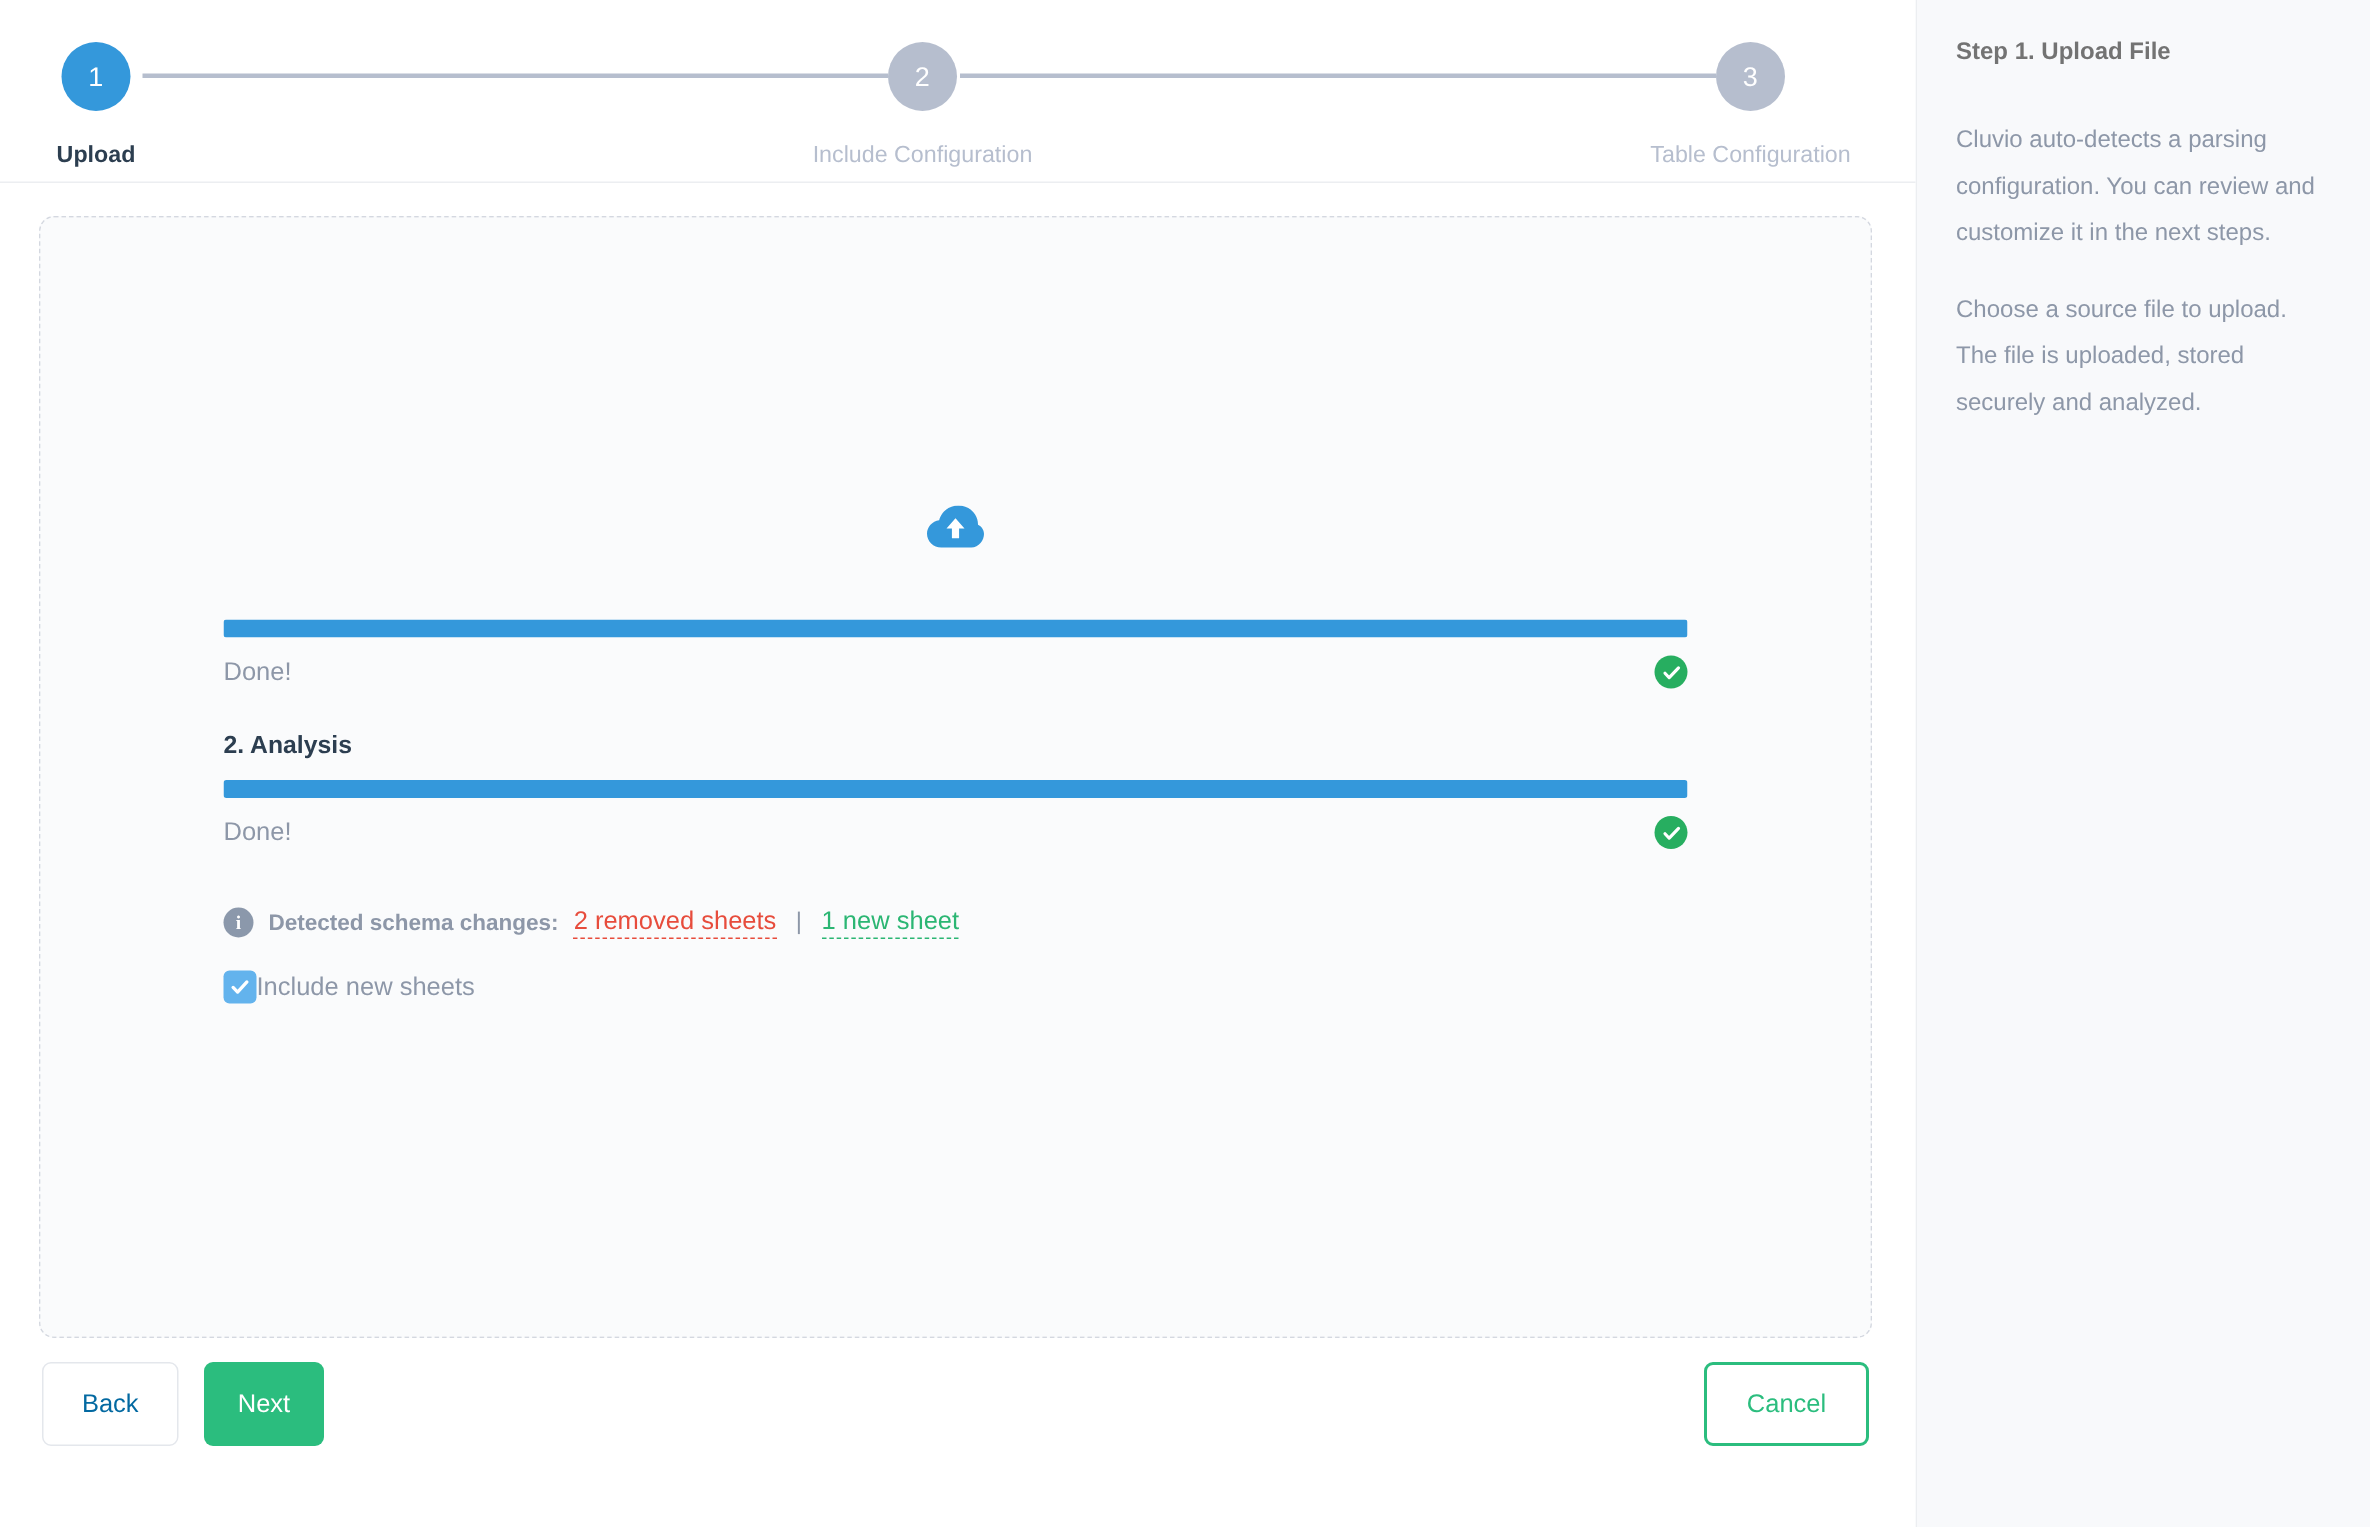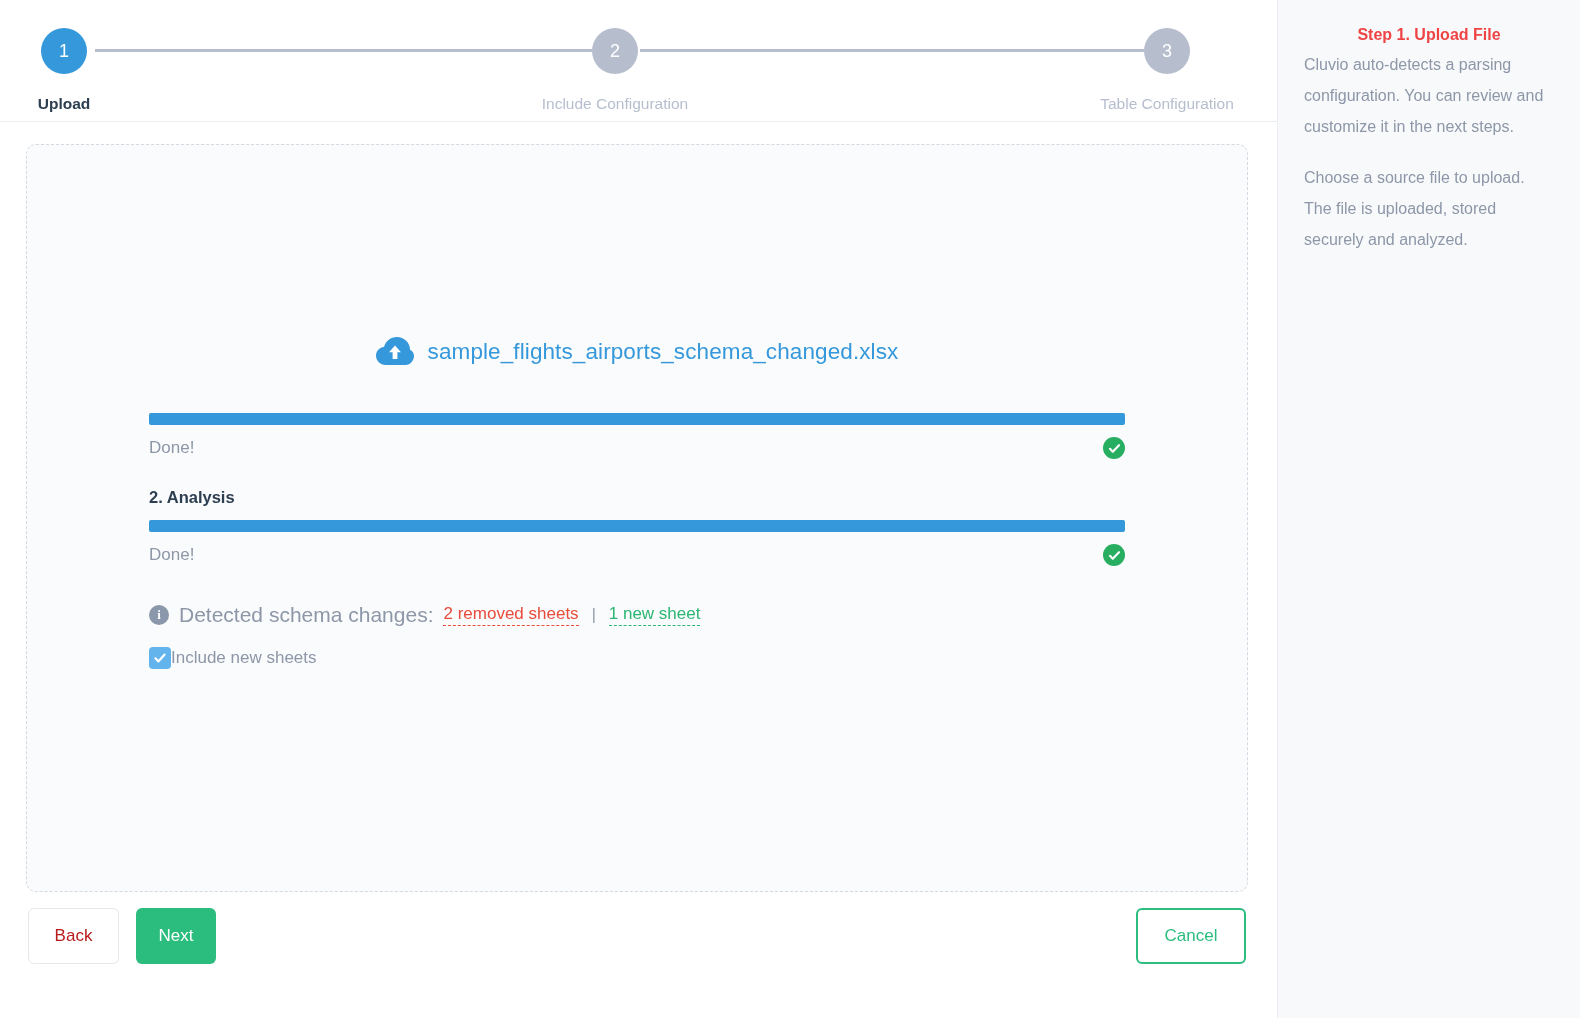--- a/index.html
+++ b/index.html
@@ -173,22 +173,23 @@
     color: #ffffff;
     font-size: 13px;
     font-weight: bold;
     font-family: "Liberation Serif", serif;
     display: flex;
     align-items: center;
     justify-content: center;
     flex: 0 0 auto;
   }
   .notice-text {
-    font-size: 21px;
+    font-size: 15px;
     color: #8d97a8;
+    font-weight: bold;
   }
   .chip {
     font-size: 17px;
     border-bottom: 1px dashed currentColor;
     padding-bottom: 1px;
     cursor: pointer;
   }
   .chip-removed { color: #e74c3c; }
   .chip-new { color: #2bb673; }
   .sep { color: #8d97a8; margin: 0 3px; }
@@ -230,21 +231,21 @@
     cursor: pointer;
     border: 1px solid transparent;
     background: none;
     font-family: "Liberation Sans", sans-serif;
   }
   .btn-back {
     left: 28px; top: 8px;
     width: 91px; height: 56px;
     background: #ffffff;
     border: 1px solid #e4e7ec;
-    color: #b91c1c;
+    color: #0369a1;
   }
   .btn-next {
     left: 136px; top: 8px;
     width: 80px; height: 56px;
     background: #2bbd7e;
     color: #ffffff;
   }
   .btn-cancel {
     right: 31px; top: 8px;
     width: 110px; height: 56px;
@@ -257,23 +258,22 @@
   .side-panel {
     width: 303px;
     height: 1018px;
     background: #f8f9fb;
     border-left: 1px solid #eceef1;
     padding: 26px 26px 0 26px;
   }
   .side-title {
     font-size: 16px;
     font-weight: bold;
-    color: #ef4444;
-    margin: 0 0 5px 0;
-    text-align: center;
+    color: #737373;
+    margin: 0 0 34px 0;
   }
   .side-para {
     font-size: 16px;
     line-height: 31px;
     color: #8d97a8;
     margin: 0 0 20px 0;
   }
 </style>
 </head>
 <body>
@@ -307,21 +307,20 @@
     <div class="content-area">
       <div class="dropzone">
 
         <div class="file-row">
           <span class="cloud-icon">
             <svg width="38" height="30" viewBox="0 0 38 30">
               <path d="M9.5 28C4.25 28 0 23.9 0 18.85c0-4.6 3.5-8.4 8.1-9.05C9.6 4.1 14.8 0 20.9 0c7.2 0 13.1 5.6 13.1 12.5v.35c2.4 1.1 4 3.45 4 6.15C38 23.0 34.7 28 29.5 28z" fill="#3498db"></path>
               <path d="M19 8.5l6 6.8h-3.6v6.6h-4.8v-6.6H13z" fill="#ffffff"></path>
             </svg>
           </span>
-          <span class="file-name">sample_flights_airports_schema_changed.xlsx</span>
         </div>
 
         <div class="progress-block">
 
           <div>
             <div class="progress-bar-outer">
               <div class="progress-bar-inner" style="width:100%"></div>
             </div>
             <div class="progress-status-row">
               <span class="progress-status-text">Done!</span>

